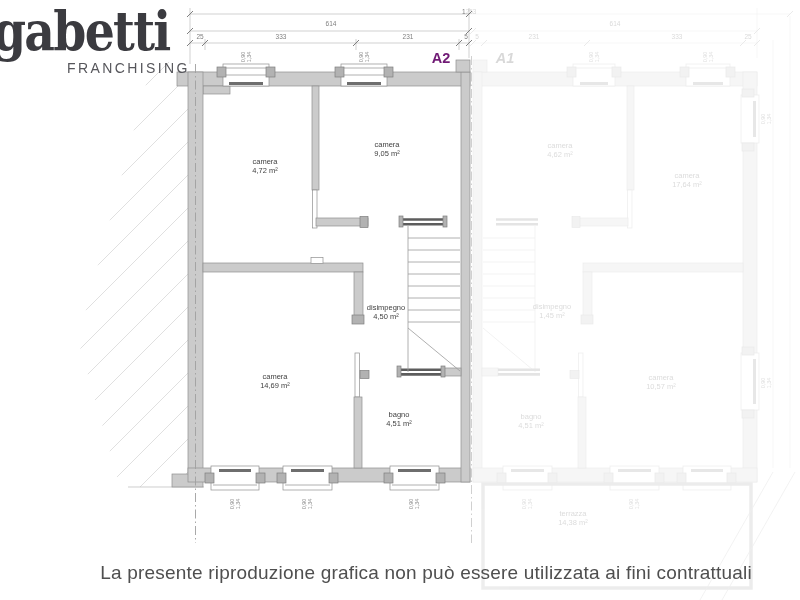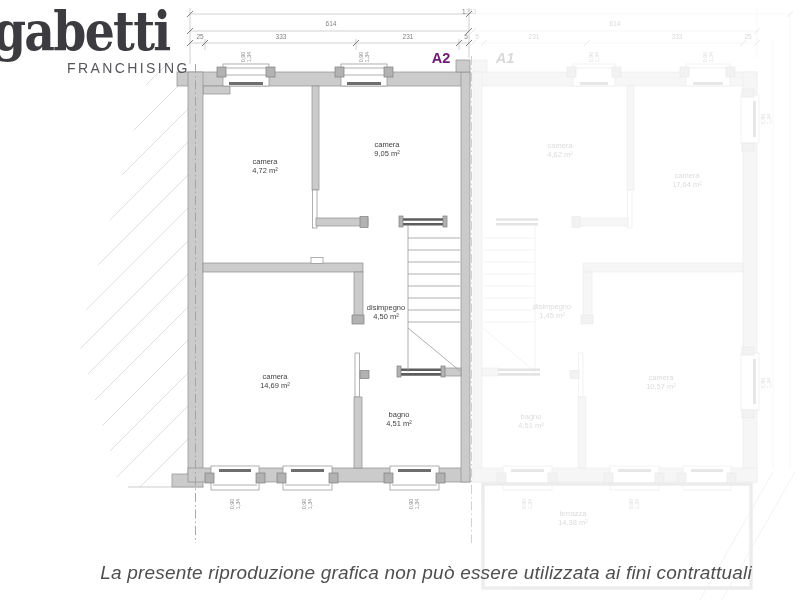--- a/index.html
+++ b/index.html
@@ -37,21 +37,21 @@
   .dimlbl{position:absolute;font-size:6.5px;color:var(--dim-label,#808080);
         transform:translateX(-50%);line-height:7px;}
   .dimlbl.noshift{transform:none;}
   .dimlbl .fadedpart{color:rgba(110,110,110,.28);}
   .dimlbl.faded{color:rgba(110,110,110,.26);}
   .windim{position:absolute;font-size:5.5px;line-height:6.2px;color:#8a8a8a;
         text-align:center;transform:translate(-50%,-50%) rotate(-90deg);}
   .windim span{display:block;}
   .windim.faded{color:rgba(110,110,110,.24);}
   .disclaimer{left:0;right:0;top:562px;text-align:center;padding-left:52px;
-        font-size:19px;color:var(--disclaimer-text,#4f4f4f);letter-spacing:.2px;font-style:italic;}
+        font-size:19px;color:var(--disclaimer-text,#4f4f4f);letter-spacing:.2px;}
 </style>
 </head>
 <body>
 
 <div id="stage">
 
 <svg width="800" height="600" viewBox="0 0 800 600">
   <defs>
     <pattern id="hatch" width="33" height="33" patternUnits="userSpaceOnUse">
       <line x1="0" y1="33" x2="33" y2="0" stroke="#e0e0e0" stroke-width="1"></line>

